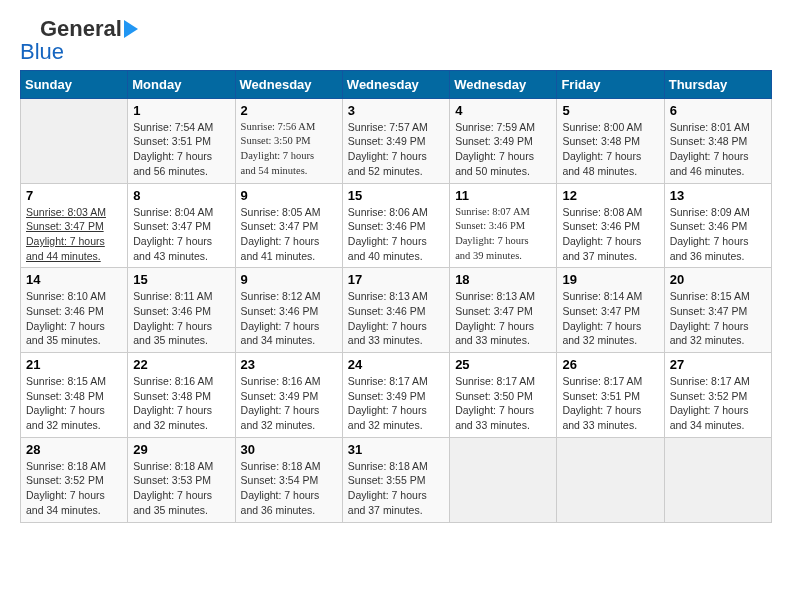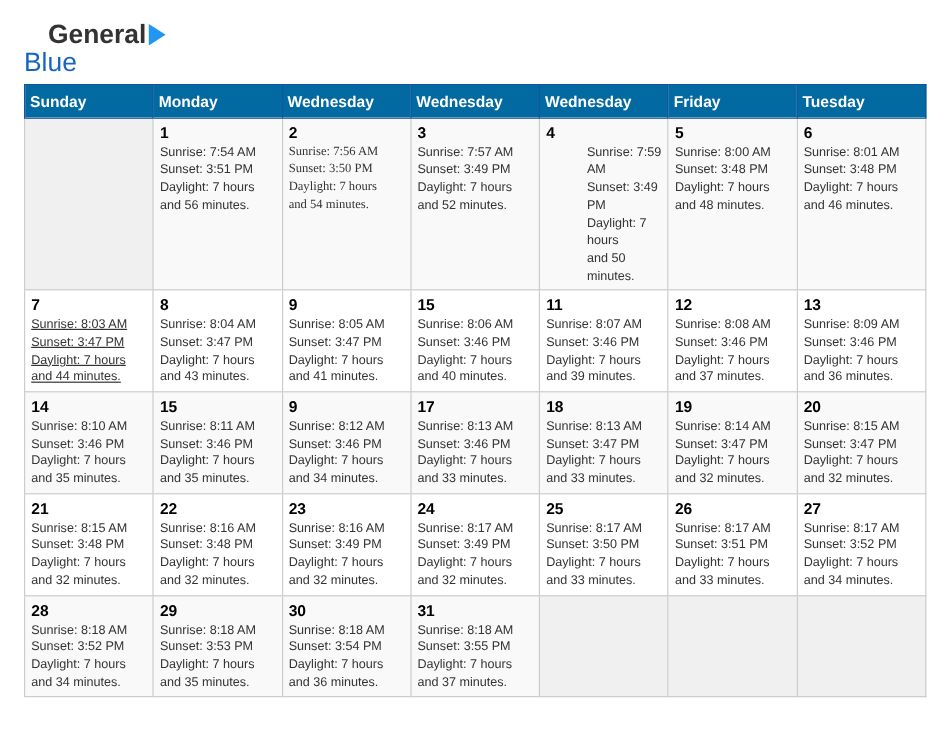--- a/index.html
+++ b/index.html
@@ -110,21 +110,21 @@
 
 <table>
   <thead>
     <tr>
     <th>Sunday</th>
         <th>Monday</th>
         <th>Wednesday</th>
         <th>Wednesday</th>
         <th>Wednesday</th>
         <th>Friday</th>
-        <th>Tuesday</th>
+        <th>Thursday</th>
       </tr>
   </thead>
   <tbody id="calendar-body">
   <tr>
         <td class="empty"></td>
         <td>
           <span class="day-num">1</span>
           <div class="day-info" style="white-space: pre-line;">Sunrise: 7:54 AM
 Sunset: 3:51 PM
 Daylight: 7 hours
@@ -139,21 +139,21 @@
         </td>
         <td>
           <span class="day-num">3</span>
           <div class="day-info" style="white-space: pre-line;">Sunrise: 7:57 AM
 Sunset: 3:49 PM
 Daylight: 7 hours
 and 52 minutes.</div>
         </td>
         <td>
           <span class="day-num">4</span>
-          <div class="day-info" style="white-space: pre-line; margin-left: 34px;">Sunrise: 7:59 AM
+          <div class="day-info" style="white-space: pre-line;">Sunrise: 7:59 AM
 Sunset: 3:49 PM
 Daylight: 7 hours
 and 50 minutes.</div>
         </td>
         <td>
           <span class="day-num">5</span>
           <div class="day-info" style="white-space: pre-line;">Sunrise: 8:00 AM
 Sunset: 3:48 PM
 Daylight: 7 hours
 and 48 minutes.</div>
@@ -190,21 +190,21 @@
         </td>
         <td>
           <span class="day-num">15</span>
           <div class="day-info" style="white-space: pre-line;">Sunrise: 8:06 AM
 Sunset: 3:46 PM
 Daylight: 7 hours
 and 40 minutes.</div>
         </td>
         <td>
           <span class="day-num">11</span>
-          <div class="day-info" style="white-space: pre-line;">Sunrise: 8:07 AM
+          <div class="day-info" style="white-space: pre-line; font-family: Liberation Serif, serif;">Sunrise: 8:07 AM
 Sunset: 3:46 PM
 Daylight: 7 hours
 and 39 minutes.</div>
         </td>
         <td>
           <span class="day-num">12</span>
           <div class="day-info" style="white-space: pre-line;">Sunrise: 8:08 AM
 Sunset: 3:46 PM
 Daylight: 7 hours
 and 37 minutes.</div>

